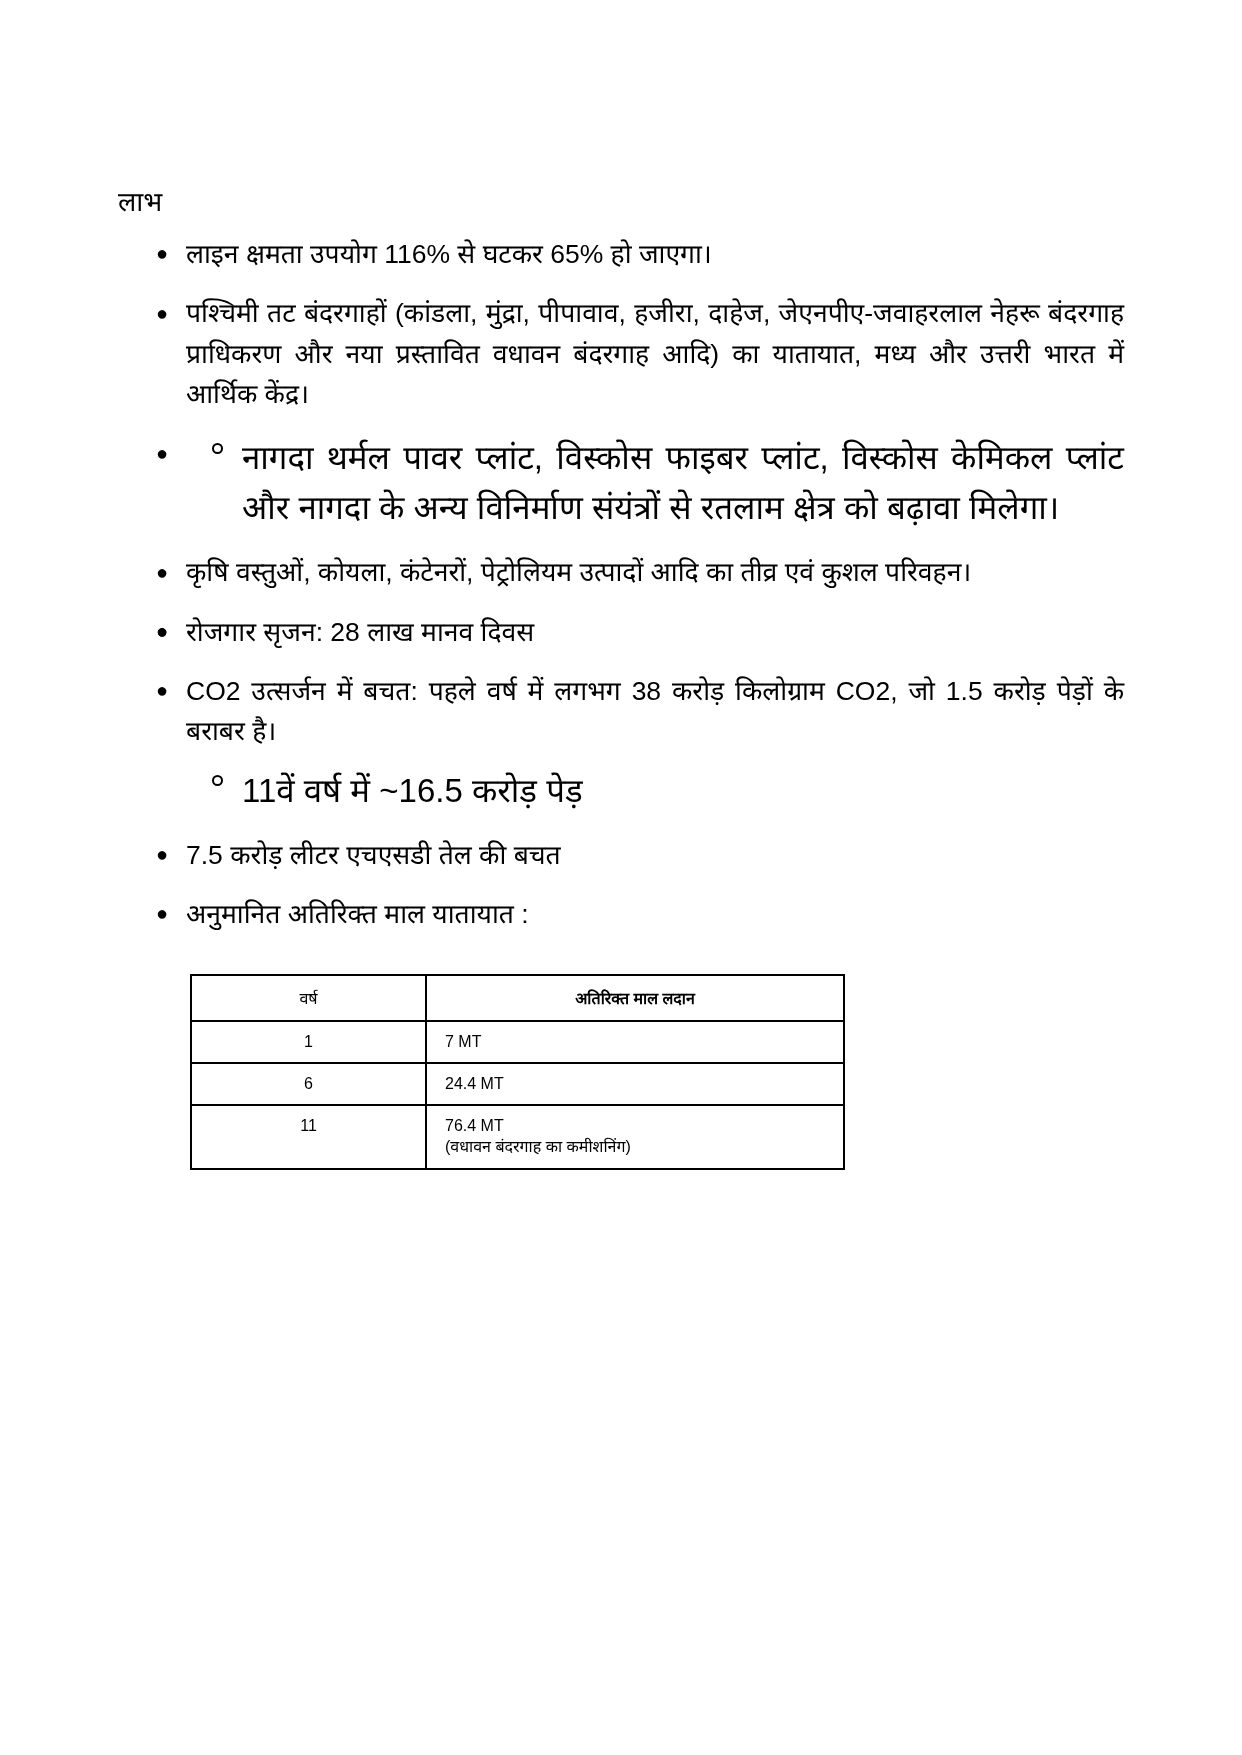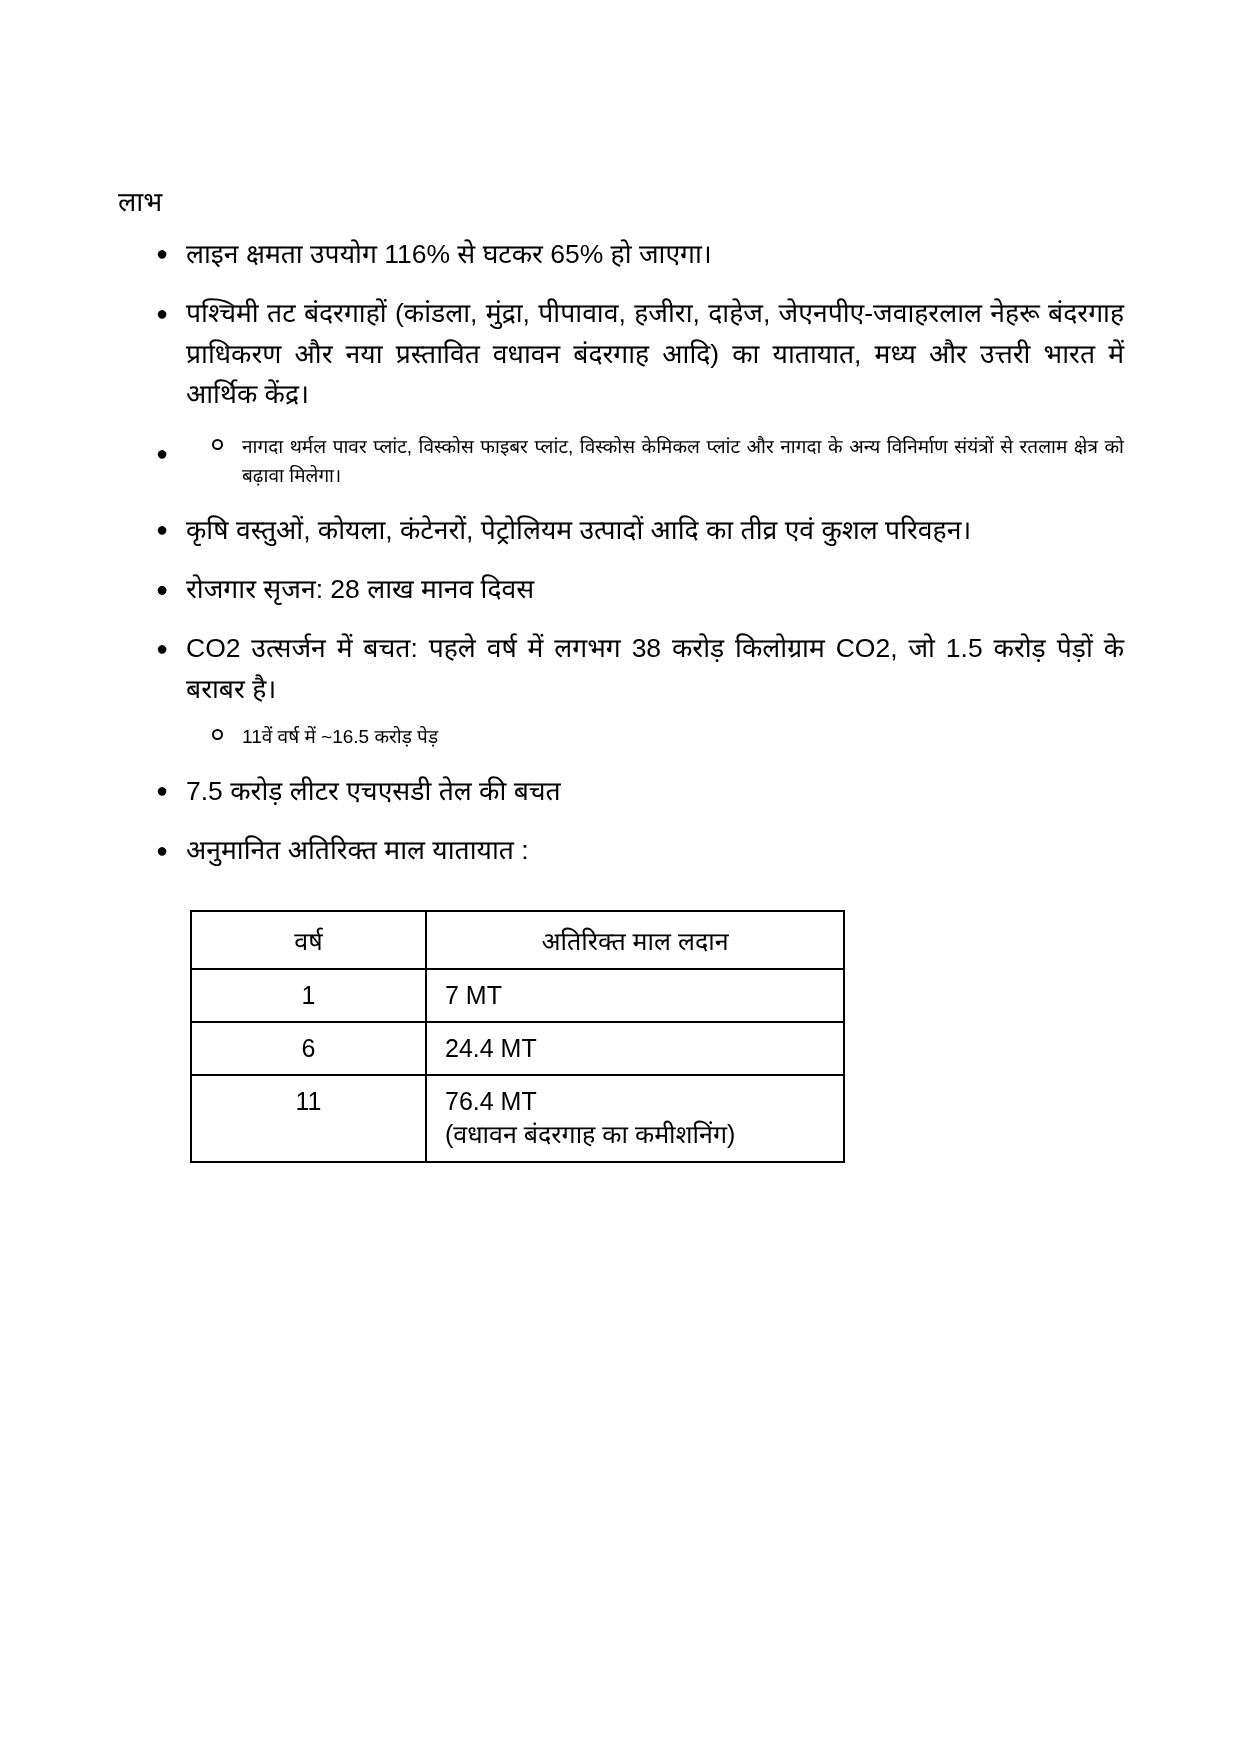--- a/index.html
+++ b/index.html
@@ -52,21 +52,21 @@
   }
   ul.level2 {
     list-style: none;
     margin: 14px 0 0 0;
     padding: 0;
   }
   ul.level2 > li {
     position: relative;
     padding-left: 56px;
     margin-bottom: 4px;
-    font-size: 19px;
+    font-size: 33px;
     line-height: 1.52;
     text-align: justify;
   }
   ul.level2 > li > .bullet-o {
     position: absolute;
     left: 26px;
     top: 0.30em;
     width: 11px;
     height: 11px;
     border: 2px solid #000;
@@ -74,33 +74,34 @@
     box-sizing: border-box;
   }
   .nojustify {
     text-align: left !important;
   }
   table.freight {
     border-collapse: collapse;
     margin: 40px 0 0 72px;
     width: 655px;
     font-family: "Liberation Sans", "DejaVu Sans", sans-serif;
-    font-size: 25px;
+    font-size: 16px;
   }
   table.freight td, table.freight th {
     border: 2px solid #000;
     padding: 11px 14px;
     font-weight: normal;
     vertical-align: top;
   }
   table.freight th.c1, table.freight td.c1 {
     width: 205px;
     text-align: center;
   }
   table.freight th.c2 {
+    font-weight: bold;
   }
   table.freight td.c2 {
     text-align: left;
     padding-left: 18px;
   }
   table.freight tr.tall td {
   }
   .cell-sub {
     display: block;
   }

